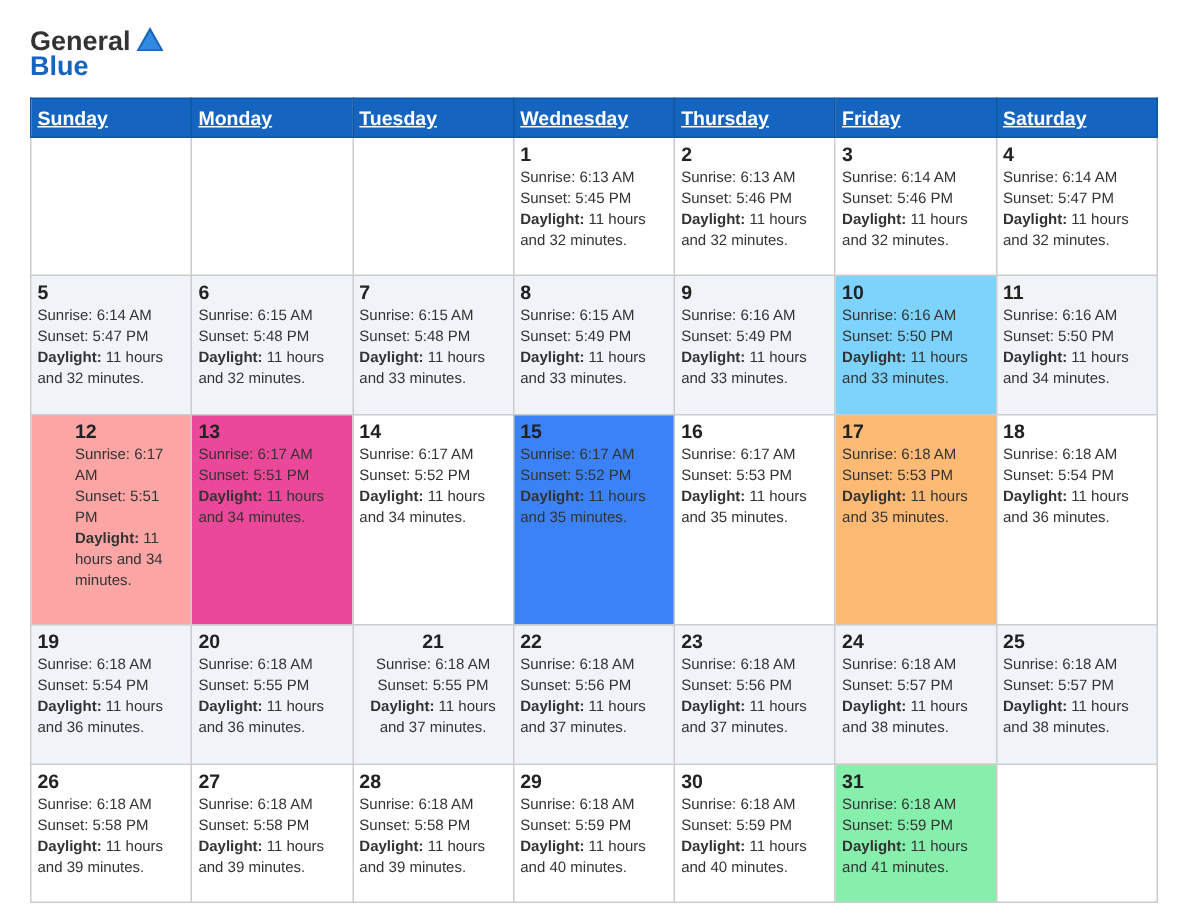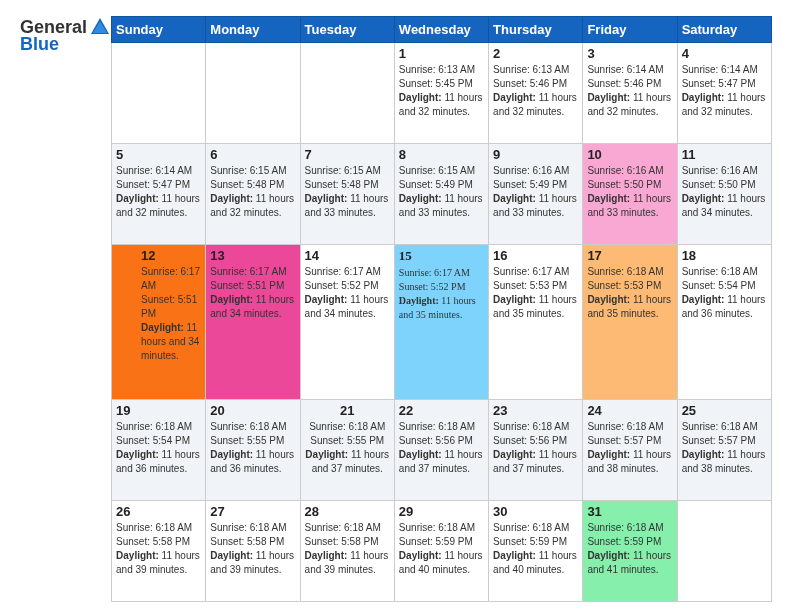--- a/index.html
+++ b/index.html
@@ -8,21 +8,21 @@
       background: #fff;
       width: 792px;
       height: 612px;
       overflow: hidden;
     }
     .page {
       width: 792px;
       height: 612px;
       padding: 16px 20px 10px 20px;
       display: flex;
-      flex-direction: row;
+      flex-direction: column;
     }
     .header {
       display: flex;
       justify-content: space-between;
       align-items: flex-start;
       margin-bottom: 10px;
     }
     .logo {
       display: flex;
       align-items: center;
@@ -49,20 +49,21 @@
       table-layout: fixed;
     }
     .calendar th {
       background-color: #1565c0;
       color: #fff;
       font-size: 13px;
       font-weight: bold;
       padding: 5px 4px;
       text-align: left;
       border: 1px solid #1055a0;
+      text-decoration: underline;
     }
     .calendar td {
       vertical-align: top;
       border: 1px solid #ccc;
       padding: 3px 4px;
       font-size: 10.5px;
       color: #222;
       height: 78px;
     }
     .day-number {
@@ -154,43 +155,43 @@
             <div class="day-info">Sunrise: 6:15 AM<br>Sunset: 5:48 PM<br><b>Daylight:</b> 11 hours and 33 minutes.</div>
           </td>
           <td style="background-color: rgb(240, 244, 248);">
             <div class="day-number">8</div>
             <div class="day-info">Sunrise: 6:15 AM<br>Sunset: 5:49 PM<br><b>Daylight:</b> 11 hours and 33 minutes.</div>
           </td>
           <td style="background-color: rgb(240, 244, 248);">
             <div class="day-number">9</div>
             <div class="day-info">Sunrise: 6:16 AM<br>Sunset: 5:49 PM<br><b>Daylight:</b> 11 hours and 33 minutes.</div>
           </td>
-          <td style="background-color: #f9a8d4; margin-top: 16px;">
+          <td style="background-color: #7dd3fc; margin-top: 16px;">
             <div class="day-number">10</div>
             <div class="day-info">Sunrise: 6:16 AM<br>Sunset: 5:50 PM<br><b>Daylight:</b> 11 hours and 33 minutes.</div>
           </td>
           <td style="background-color: rgb(240, 244, 248);">
             <div class="day-number">11</div>
             <div class="day-info">Sunrise: 6:16 AM<br>Sunset: 5:50 PM<br><b>Daylight:</b> 11 hours and 34 minutes.</div>
           </td>
         </tr>
         <tr>
-          <td style="background-color: #f97316; padding-left: 29px;">
+          <td style="background-color: #fca5a5; padding-left: 29px;">
             <div class="day-number">12</div>
             <div class="day-info">Sunrise: 6:17 AM<br>Sunset: 5:51 PM<br><b>Daylight:</b> 11 hours and 34 minutes.</div>
           </td>
           <td style="background-color: #ec4899;">
             <div class="day-number">13</div>
             <div class="day-info">Sunrise: 6:17 AM<br>Sunset: 5:51 PM<br><b>Daylight:</b> 11 hours and 34 minutes.</div>
           </td>
           <td style="background-color: rgb(255, 255, 255);">
             <div class="day-number">14</div>
             <div class="day-info">Sunrise: 6:17 AM<br>Sunset: 5:52 PM<br><b>Daylight:</b> 11 hours and 34 minutes.</div>
           </td>
-          <td style="background-color: #7dd3fc; font-family: Liberation Serif, serif;">
+          <td style="background-color: #3b82f6;">
             <div class="day-number">15</div>
             <div class="day-info">Sunrise: 6:17 AM<br>Sunset: 5:52 PM<br><b>Daylight:</b> 11 hours and 35 minutes.</div>
           </td>
           <td style="background-color: rgb(255, 255, 255);">
             <div class="day-number">16</div>
             <div class="day-info">Sunrise: 6:17 AM<br>Sunset: 5:53 PM<br><b>Daylight:</b> 11 hours and 35 minutes.</div>
           </td>
           <td style="background-color: #fdba74;">
             <div class="day-number">17</div>
             <div class="day-info">Sunrise: 6:18 AM<br>Sunset: 5:53 PM<br><b>Daylight:</b> 11 hours and 35 minutes.</div>

